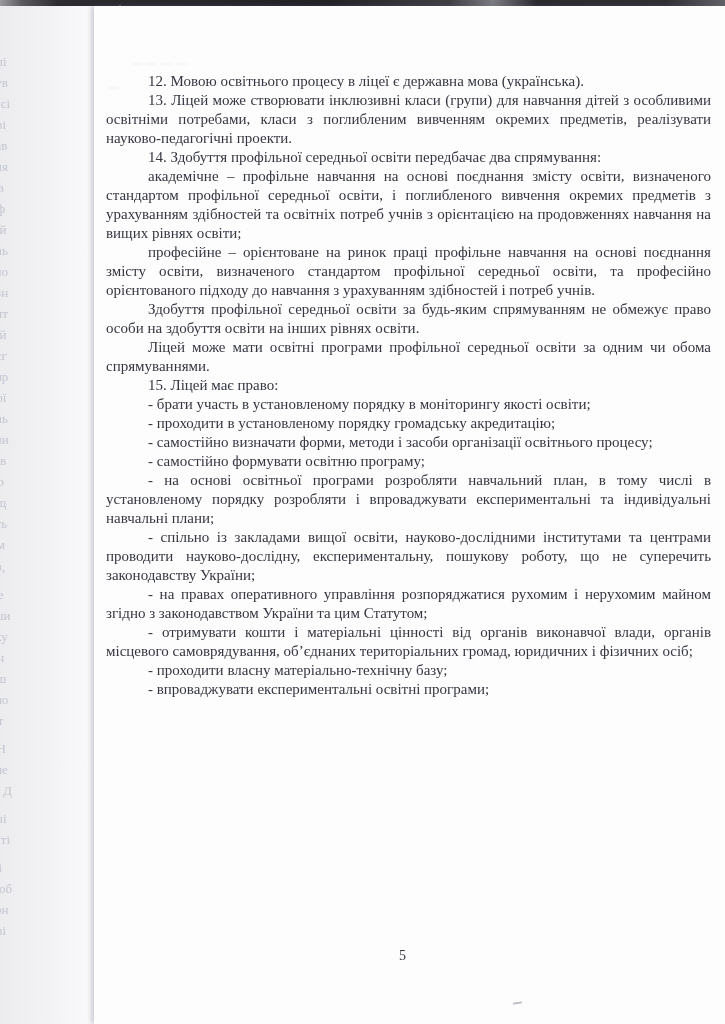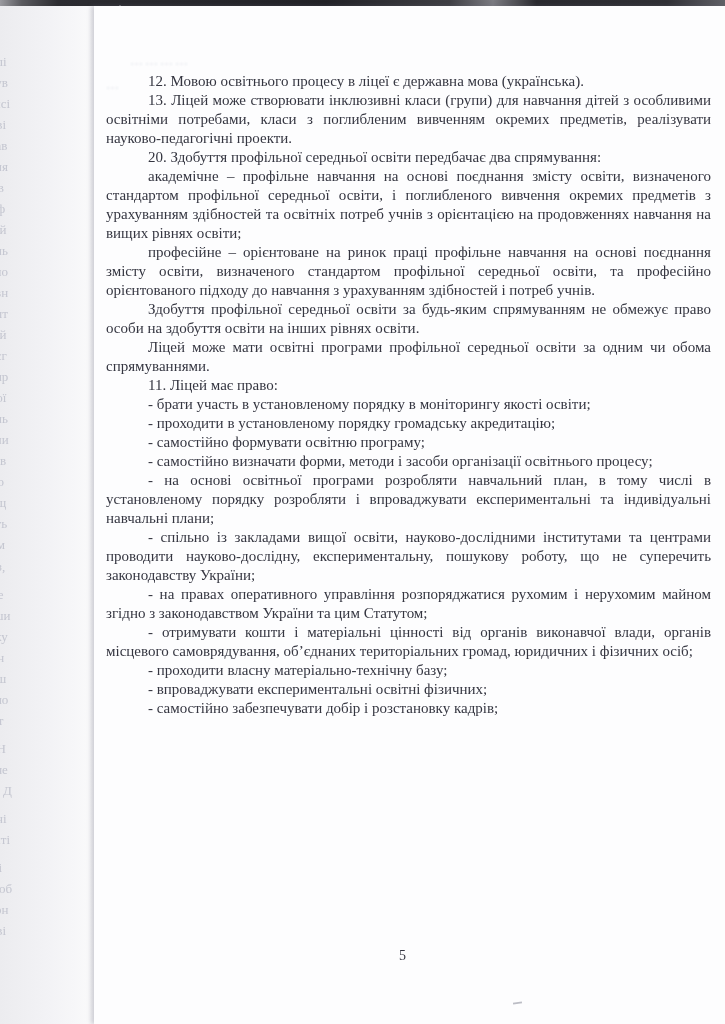--- a/index.html
+++ b/index.html
@@ -118,35 +118,34 @@
       </div>
   </div>
 
   <div class="main-page">
     <div class="ghost ghost1">⋯⋯⋯⋯</div>
     <div class="ghost ghost2">⋯</div>
 
     <div id="text-flow" class="text-flow">
         <p class="para">12. Мовою освітнього процесу в ліцеї є державна мова (українська).</p>
         <p class="para gap">13. Ліцей може створювати  інклюзивні класи (групи) для навчання дітей з особливими освітніми потребами, класи з поглибленим вивченням окремих предметів, реалізувати науково-педагогічні проекти.</p>
-        <p class="para gap">20. Здобуття профільної середньої освіти передбачає два спрямування:</p>
+        <p class="para gap">14. Здобуття профільної середньої освіти передбачає два спрямування:</p>
         <p class="para">академічне – профільне навчання на основі поєднання змісту освіти, визначеного стандартом профільної середньої освіти, і поглибленого вивчення окремих предметів з урахуванням здібностей та освітніх потреб учнів з орієнтацією на продовженнях навчання на вищих рівнях освіти;</p>
         <p class="para">професійне – орієнтоване на ринок праці профільне навчання на основі поєднання змісту освіти, визначеного стандартом профільної середньої освіти, та професійно орієнтованого підходу до навчання з урахуванням здібностей і потреб учнів.</p>
         <p class="para">Здобуття профільної середньої освіти за будь-яким спрямуванням не обмежує право особи на здобуття освіти на інших рівнях освіти.</p>
         <p class="para">Ліцей може мати освітні програми профільної середньої освіти за одним чи обома спрямуваннями.</p>
-        <p class="para gap">11. Ліцей має право:</p>
+        <p class="para gap">15. Ліцей має право:</p>
         <p class="para">- брати участь в установленому порядку в моніторингу якості освіти;</p>
         <p class="para">- проходити в установленому порядку громадську акредитацію;</p>
+        <p class="para">- самостійно визначати форми, методи і засоби організації освітнього процесу;</p>
         <p class="para">- самостійно формувати освітню програму;</p>
-        <p class="para">- самостійно визначати форми, методи і засоби організації освітнього процесу;</p>
         <p class="para">- на основі освітньої програми розробляти навчальний план, в тому числі в установленому порядку розробляти і впроваджувати експериментальні та індивідуальні навчальні плани;</p>
         <p class="para">- спільно із закладами вищої освіти, науково-дослідними інститутами та центрами проводити науково-дослідну, експериментальну, пошукову роботу, що не суперечить законодавству України;</p>
         <p class="para">- на правах оперативного управління розпоряджатися рухомим і нерухомим майном згідно з законодавством України та цим Статутом;</p>
         <p class="para">- отримувати кошти і матеріальні цінності від органів виконавчої влади, органів місцевого самоврядування, об’єднаних територіальних громад, юридичних і фізичних осіб;</p>
         <p class="para">- проходити власну матеріально-технічну базу;</p>
-        <p class="para">- впроваджувати експериментальні освітні фізичних;</p>
-        <p class="para">- самостійно забезпечувати добір і розстановку кадрів;</p>
+        <p class="para">- впроваджувати експериментальні освітні програми;</p>
       </div>
 
     <div class="page-num">5</div>
     <div class="stray-mark"></div>
   </div>
 </div>
 
 </body></html>

